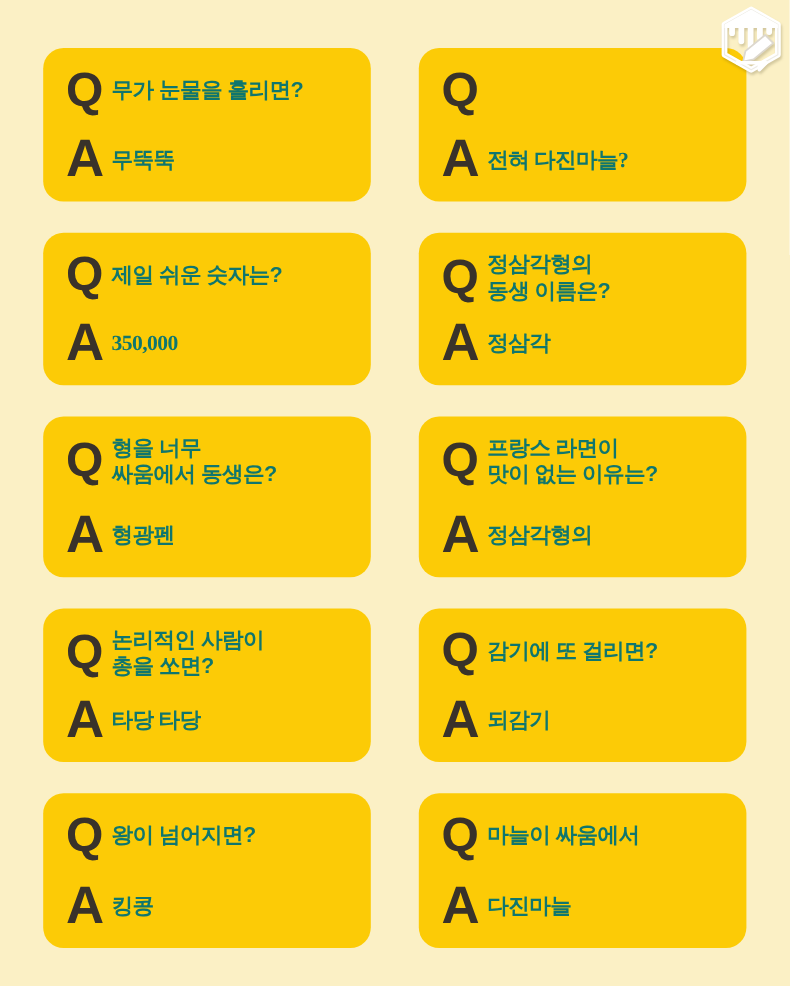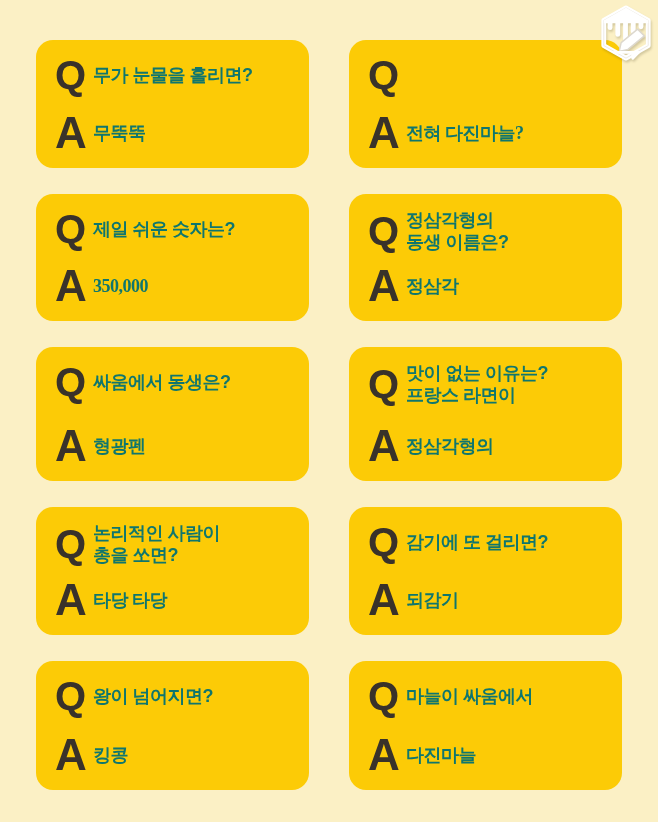--- a/index.html
+++ b/index.html
@@ -123,35 +123,36 @@
       <div class="row">
         <span class="letter a">A</span>
         <div class="atext">정삼각</div>
       </div>
     </div>
 
     <div class="card">
       <div class="row">
         <span class="letter q">Q</span>
         <div class="qtext">
+          <span class="line">형을 너무</span>
           <span class="line">싸움에서 동생은?</span>
         </div>
       </div>
       <div class="row">
         <span class="letter a">A</span>
         <div class="atext">형광펜</div>
       </div>
     </div>
 
     <div class="card">
       <div class="row">
         <span class="letter q">Q</span>
         <div class="qtext">
+          <span class="line">프랑스 라면이</span>
           <span class="line">맛이 없는 이유는?</span>
-          <span class="line">프랑스 라면이</span>
         </div>
       </div>
       <div class="row">
         <span class="letter a">A</span>
         <div class="atext">정삼각형의</div>
       </div>
     </div>
 
     <div class="card">
       <div class="row">

